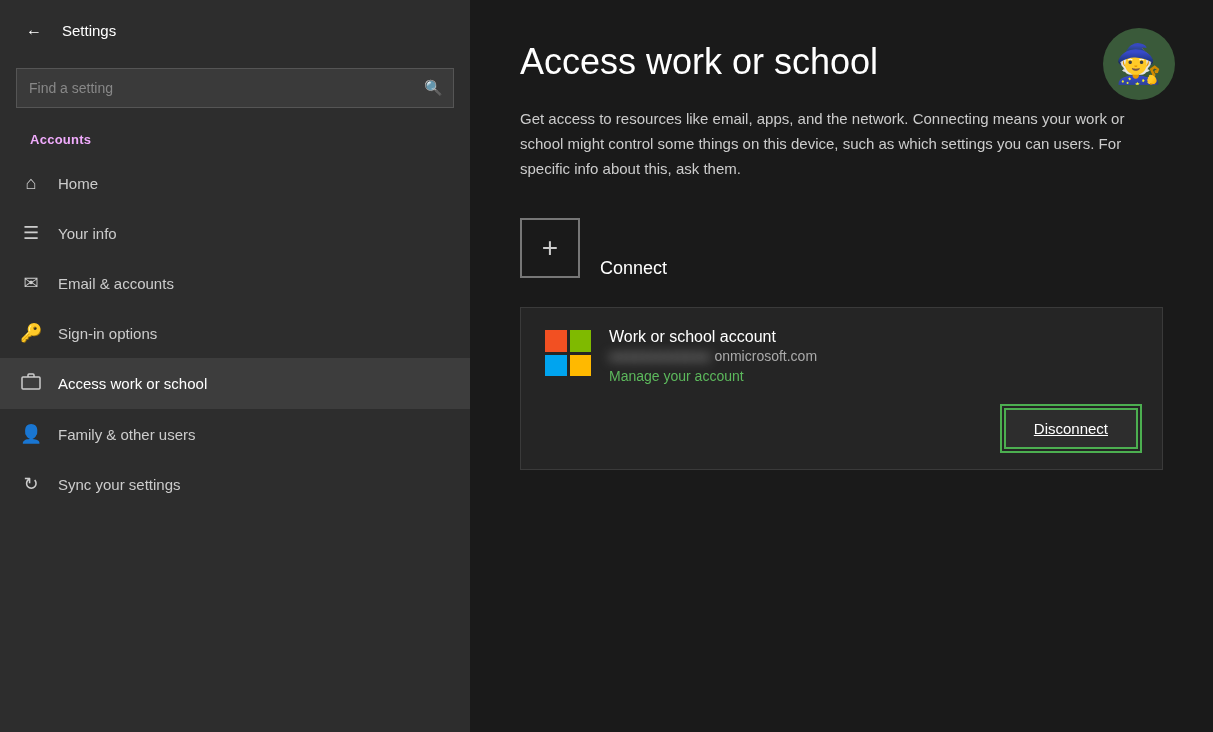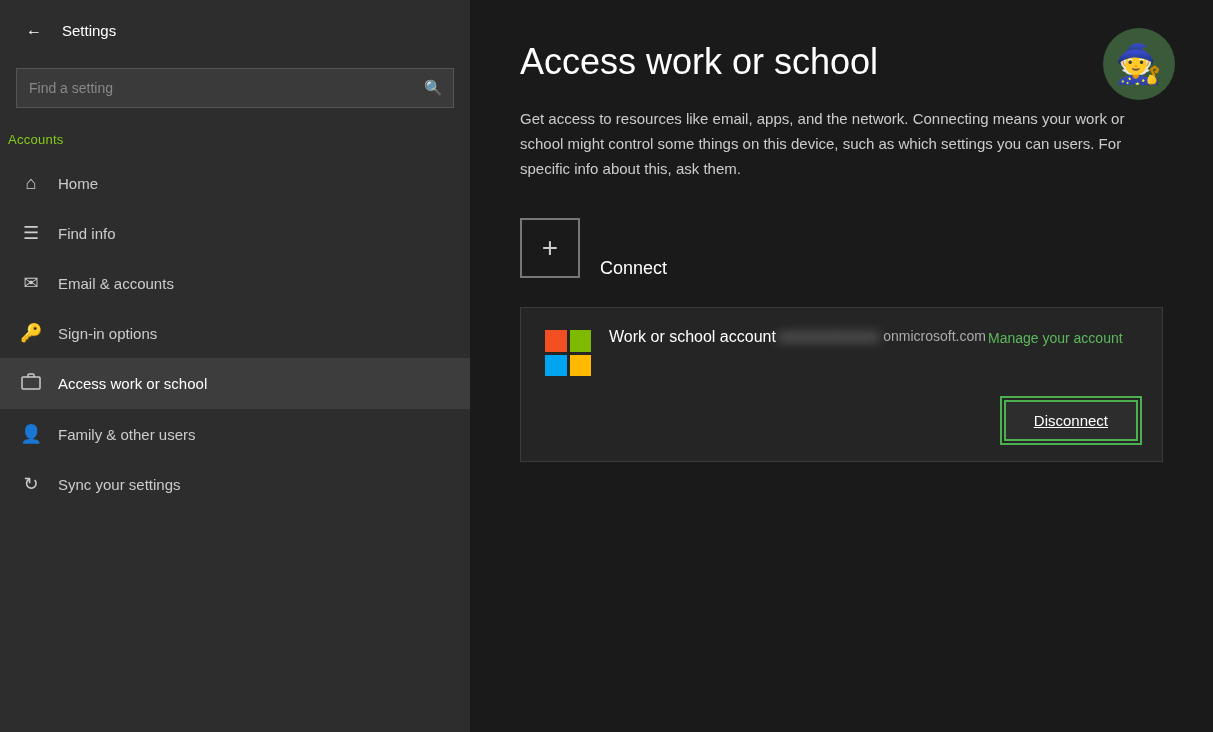--- a/index.html
+++ b/index.html
@@ -74,24 +74,24 @@
       height: 38px;
       display: flex;
       align-items: center;
       justify-content: center;
       color: #aaa;
       font-size: 15px;
       cursor: pointer;
     }
 
     .accounts-label {
-      padding: 8px 20px 12px 8px;
+      padding: 8px 20px 12px 30px;
       font-size: 13px;
-      font-weight: 400;
-      color: #84cc16;
+      font-weight: 700;
+      color: #f0abfc;
       letter-spacing: 0.02em;
     }
 
     .nav-item {
       display: flex;
       align-items: center;
       gap: 16px;
       padding: 14px 20px;
       cursor: pointer;
       color: #ccc;
@@ -206,20 +206,21 @@
       margin-top: 2px;
     }
 
     .ms-logo-q1 { background: #f25022; }
     .ms-logo-q2 { background: #7fba00; }
     .ms-logo-q3 { background: #00a4ef; }
     .ms-logo-q4 { background: #ffb900; }
 
     .account-info {
       display: flex;
+      flex-direction: column;
       gap: 2px;
     }
 
     .account-type {
       font-size: 16px;
       color: #fff;
       font-weight: 400;
     }
 
     .account-email {
@@ -279,21 +280,21 @@
 
   <nav>
 
     <div class="nav-item">
       <span class="nav-icon">⌂</span>
       <span>Home</span>
     </div>
 
     <div class="nav-item">
       <span class="nav-icon">☰</span>
-      <span>Find info</span>
+      <span>Your info</span>
     </div>
 
     <div class="nav-item">
       <span class="nav-icon">✉</span>
       <span>Email &amp; accounts</span>
     </div>
 
     <div class="nav-item">
       <span class="nav-icon">🔑</span>
       <span>Sign-in options</span>

